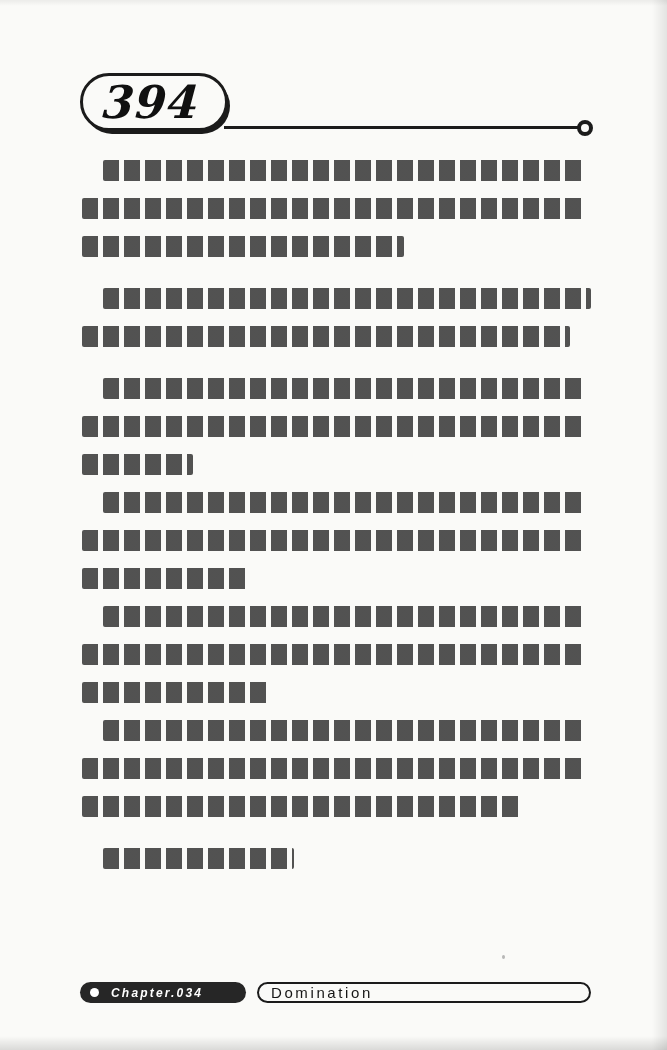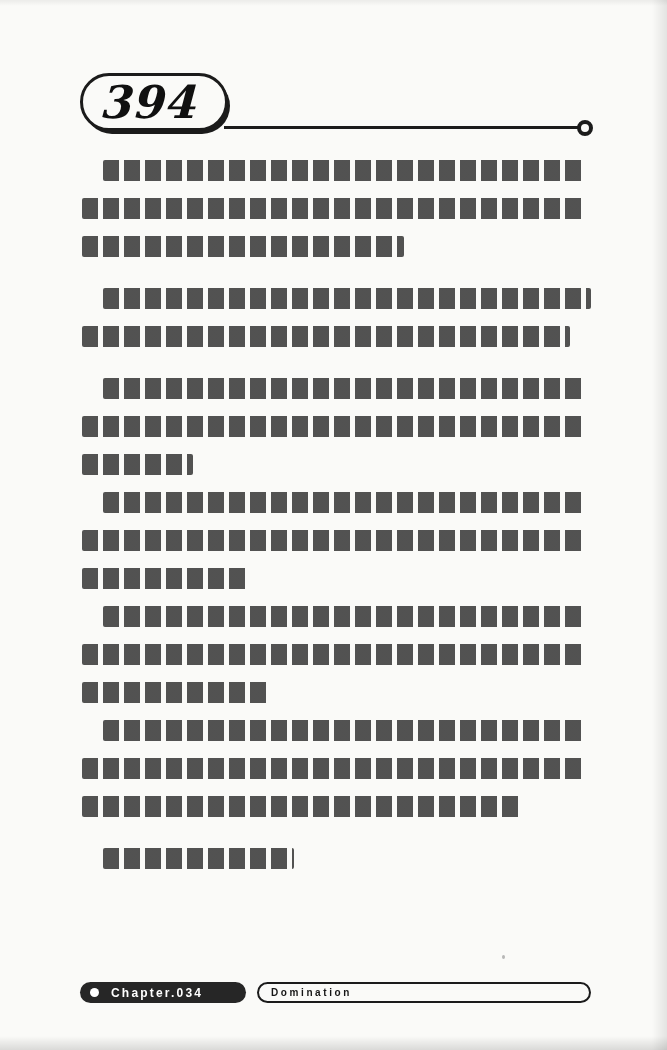--- a/index.html
+++ b/index.html
@@ -48,29 +48,29 @@
     display:flex; align-items:center; gap:11px;
   }
   .chapter-pill {
     box-sizing:border-box; width:166px; height:21px; border-radius:11px;
     background:var(--badge_fill, #262626);
     display:flex; align-items:center; padding:0 10px; flex:none;
   }
   .dot { width:9px; height:9px; border-radius:50%; background:#ffffff; flex:none; }
   .chapter-label {
     color:#ffffff; font-size:12px; font-weight:bold; letter-spacing:2.2px;
-    margin-left:12px; white-space:nowrap; line-height:1;
+    margin-left:12px; white-space:nowrap; line-height:1;font-style:italic;
   }
   .title-pill {
     box-sizing:border-box; flex:1; height:21px; border-radius:12px;
     border:2px solid var(--ink, #1b1b1b); background:transparent;
     display:flex; align-items:center; padding:0 12px;
   }
   .title-label {
-    color:#161616; font-size:10px; font-weight:bold; letter-spacing:2.6px;
+    color:#161616; font-size:15px; font-weight:normal; letter-spacing:2.6px;
     white-space:nowrap; line-height:1;
   }
 
   
   .speck {
     position:absolute; left:502px; top:955px; width:3px; height:4px;
     background:#9a9a9a; border-radius:50%; opacity:.7;
   }
   .shade-right {
     position:absolute; right:0; top:0; width:15px; height:100%;

